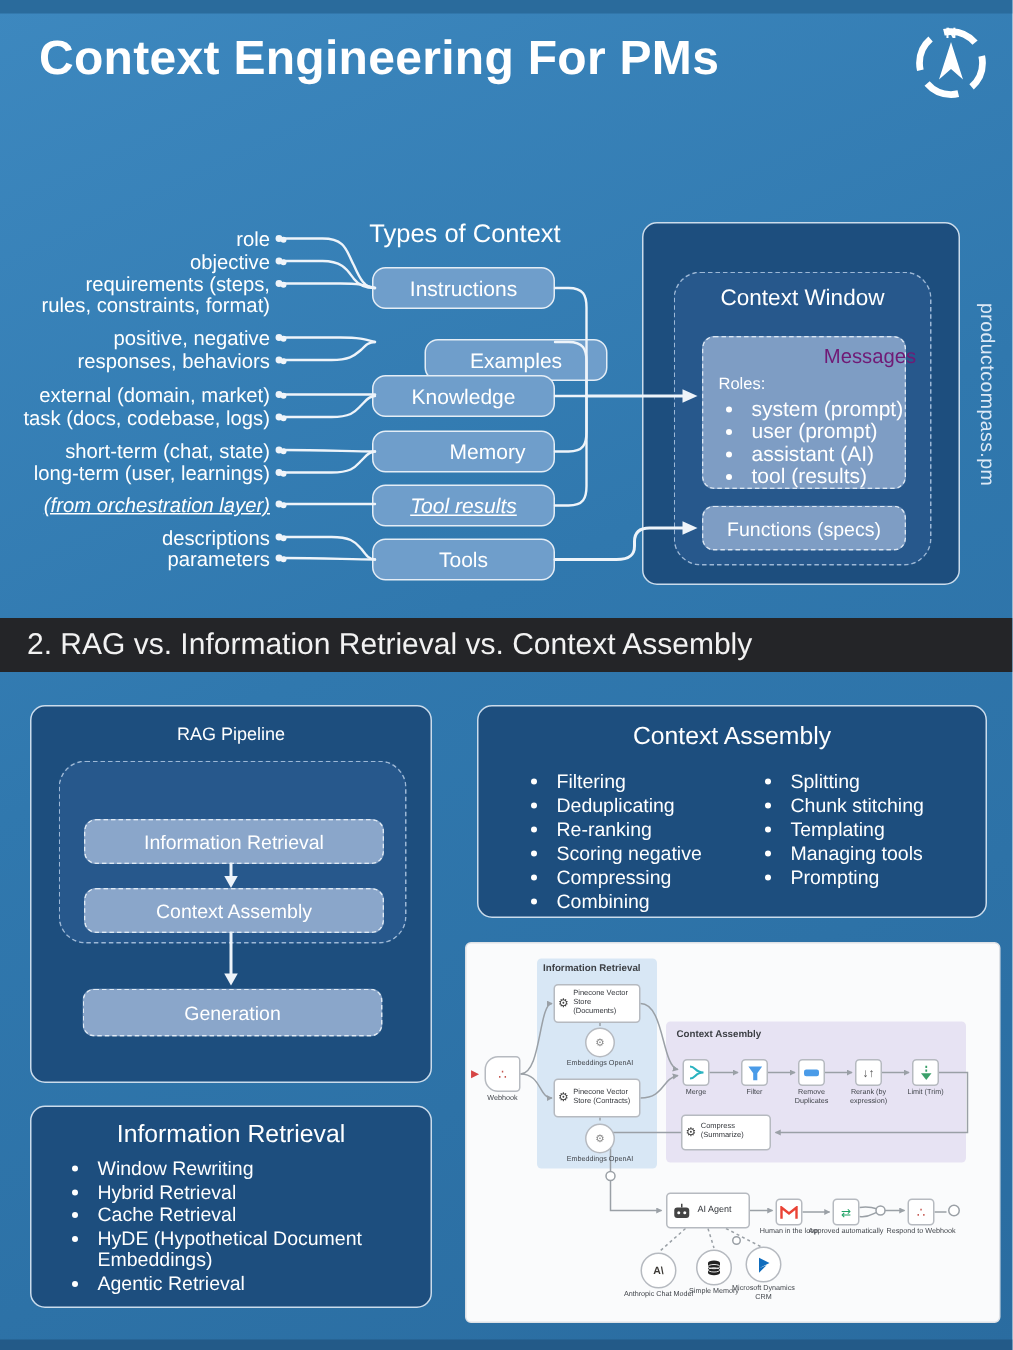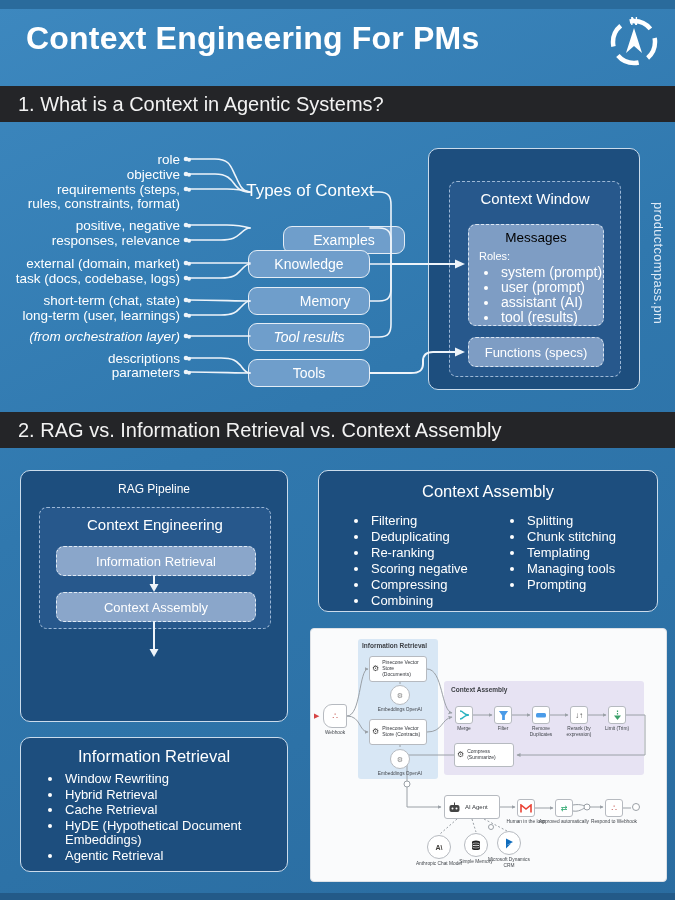--- a/index.html
+++ b/index.html
@@ -6,29 +6,29 @@
   body{font-family:"Liberation Sans",sans-serif;}
   .canvas{position:relative;width:675px;height:900px;overflow:hidden;
     background:linear-gradient(155deg,#3d88bf 0%,#3078ae 45%,#2a6ca0 100%);}
   .abs{position:absolute;}
   .strip-top{left:0;top:0;width:675px;height:9px;background:#2a6b9c;}
   .strip-bottom{left:0;top:893px;width:675px;height:7px;background:#235a88;}
   .main-title{left:26px;top:20px;color:#fff;font-size:32px;font-weight:700;letter-spacing:.2px;}
   .section-bar{left:0;width:675px;height:36px;background:#242528;color:#f2f2f2;
     display:flex;align-items:center;padding-left:18px;box-sizing:border-box;
     font-size:20px;font-weight:400;}
-  .diagram-title{color:#fff;font-size:17px;margin-top:35px;}
+  .diagram-title{color:#fff;font-size:17px;}
   .ctx-box{width:122px;height:28px;left:248px;background:#6f9ecb;border:1.5px solid #e4edf6;
     border-radius:9px;color:#fff;font-size:14px;display:flex;align-items:center;justify-content:center;box-sizing:border-box;}
   .ann{color:#fff;font-size:13.5px;right:495px;white-space:nowrap;text-align:right;}
   .ann.dot::after{content:'';position:absolute;right:-11px;top:50%;transform:translateY(-50%);
     width:4.5px;height:4.5px;border-radius:50%;background:#f2f6fa;}
-  .it{font-style:italic;}
+  .it{font-style:italic;text-decoration:underline;}
   .panel-navy{background:#1d4e7e;border:1.3px solid #cbdcec;border-radius:10px;box-sizing:border-box;}
-  .dashed-box{border:1.3px dashed #9db8d6;border-radius:8px;background:#27588c;box-sizing:border-box;}
+  .dashed-box{border:1.3px dashed #9db8d6;border-radius:18px;background:#27588c;box-sizing:border-box;}
   .light-box{background:#8aa6ca;border:1.3px dashed #e0eaf4;border-radius:8px;color:#fff;
     display:flex;align-items:center;justify-content:center;font-size:13px;box-sizing:border-box;}
   .panel-title{color:#fff;font-size:16px;text-align:center;width:100%;}
   ul.wlist{margin:0;padding:0 0 0 18px;color:#fff;font-size:13px;line-height:15px;}
   ul.wlist li{margin:0 0 1px 0;padding-left:2px;}
   .watermark{color:#dce9f6;font-size:13px;transform:rotate(90deg);transform-origin:top left;white-space:nowrap;letter-spacing:.3px;}
   
   .wf{left:310px;top:628px;width:355px;height:252px;background:#fafbfc;border:1px solid #dde1e6;border-radius:4px;}
   .wf-region-blue{left:47px;top:10px;width:80px;height:140px;background:#d8e7f5;border-radius:3px;}
   .wf-region-purple{left:133px;top:52px;width:200px;height:94px;background:#e7e3f3;border-radius:3px;}
@@ -46,51 +46,49 @@
 <div class="canvas">
   <div class="abs strip-top"></div>
 
   <div class="abs main-title">Context Engineering For PMs</div>
   <svg class="abs" style="left:606px;top:13px;" width="56" height="56" viewBox="0 0 56 56">
     <circle cx="28" cy="29" r="21" fill="none" stroke="#fff" stroke-width="4.5" stroke-dasharray="23 10" stroke-dashoffset="5"></circle>
     <text x="28" y="12" text-anchor="middle" fill="#fff" font-size="10" font-weight="bold" font-family="Liberation Sans, sans-serif">N</text>
     <path d="M28 15 L36 40 L28 33 L20 40 Z" fill="#fff"></path>
   </svg>
 
-  <div class="abs section-bar" style="top:86px;">
-    <span>1. What is a Context in Agentic Systems?</span>
-  </div>
 
   <div class="abs diagram-title" style="left:230px;top:146px;width:160px;text-align:center;">Types of Context</div>
 
   <div class="abs ann dot" style="top:152px;">role</div>
   <div class="abs ann dot" style="top:167px;">objective</div>
   <div class="abs ann dot" style="top:182px;">requirements (steps,</div>
   <div class="abs ann" style="top:196px;">rules, constraints, format)</div>
   <div class="abs ann dot" style="top:218px;">positive, negative</div>
-  <div class="abs ann dot" style="top:233px;">responses, relevance</div>
+  <div class="abs ann dot" style="top:233px;">responses, behaviors</div>
   <div class="abs ann dot" style="top:256px;">external (domain, market)</div>
   <div class="abs ann dot" style="top:271px;">task (docs, codebase, logs)</div>
   <div class="abs ann dot" style="top:293px;">short-term (chat, state)</div>
   <div class="abs ann dot" style="top:308px;">long-term (user, learnings)</div>
   <div class="abs ann dot it" style="top:329px;">(from orchestration layer)</div>
   <div class="abs ann dot" style="top:351px;">descriptions</div>
   <div class="abs ann dot" style="top:365px;">parameters</div>
 
+  <div class="abs ctx-box" style="top:178px;">Instructions</div>
   <div class="abs ctx-box" style="top:226px;margin-left:35px;">Examples</div>
   <div class="abs ctx-box" style="top:250px;">Knowledge</div>
   <div class="abs ctx-box" style="top:287px;padding-left:32px;">Memory</div>
   <div class="abs ctx-box it" style="top:323px;">Tool results</div>
   <div class="abs ctx-box" style="top:359px;">Tools</div>
 
   <div class="abs panel-navy" style="left:428px;top:148px;width:212px;height:242px;">
     <div class="abs dashed-box" style="left:20px;top:32px;width:172px;height:196px;">
       <div class="abs panel-title" style="top:8px;font-size:15px;">Context Window</div>
       <div class="abs" style="left:18px;top:42px;width:136px;height:102px;background:#7e9dc4;border:1.3px dashed #dbe6f2;border-radius:8px;box-sizing:border-box;">
-        <div class="abs" style="top:5px;width:100%;text-align:center;color:#000000;font-size:13.5px;">Messages</div>
+        <div class="abs" style="top:5px;width:100%;text-align:center;color:#701a75;font-size:13.5px;padding-left:44px;">Messages</div>
         <div class="abs" style="left:10px;top:25px;color:#fff;font-size:11px;">Roles:</div>
         <ul class="wlist abs" style="left:12px;top:40px;font-size:14px;line-height:14px;">
 
         <li>system (prompt)</li>
             <li>user (prompt)</li>
             <li>assistant (AI)</li>
             <li>tool (results)</li>
           </ul>
       </div>
       <div class="abs" style="left:18px;top:155px;width:136px;height:30px;background:#7e9dc4;border:1.3px dashed #dbe6f2;border-radius:8px;box-sizing:border-box;display:flex;align-items:center;justify-content:center;color:#fff;font-size:13px;">Functions (specs)</div>
@@ -99,24 +97,24 @@
 
   <div class="abs watermark" style="left:666px;top:202px;">productcompass.pm</div>
 
   <div class="abs section-bar" style="top:412px;">
     <span>2. RAG vs. Information Retrieval vs. Context Assembly</span>
   </div>
 
   <div class="abs panel-navy" style="left:20px;top:470px;width:268px;height:252px;">
     <div class="abs panel-title" style="top:11px;font-size:12px;">RAG Pipeline</div>
     <div class="abs dashed-box" style="left:18px;top:36px;width:232px;height:122px;">
-      <div class="abs panel-title" style="top:8px;font-size:15px;">Context Engineering</div>
       <div class="abs light-box" style="left:16px;top:38px;width:200px;height:30px;">Information Retrieval</div>
       <div class="abs light-box" style="left:16px;top:84px;width:200px;height:30px;">Context Assembly</div>
     </div>
+    <div class="abs light-box" style="left:34px;top:188px;width:200px;height:32px;">Generation</div>
   </div>
 
   <div class="abs panel-navy" style="left:318px;top:470px;width:340px;height:142px;">
     <div class="abs panel-title" style="top:11px;font-size:16.5px;">Context Assembly</div>
     <ul class="wlist abs" style="left:32px;top:42px;">
 
     <li>Filtering</li>
         <li>Deduplicating</li>
         <li>Re-ranking</li>
         <li>Scoring negative</li>

